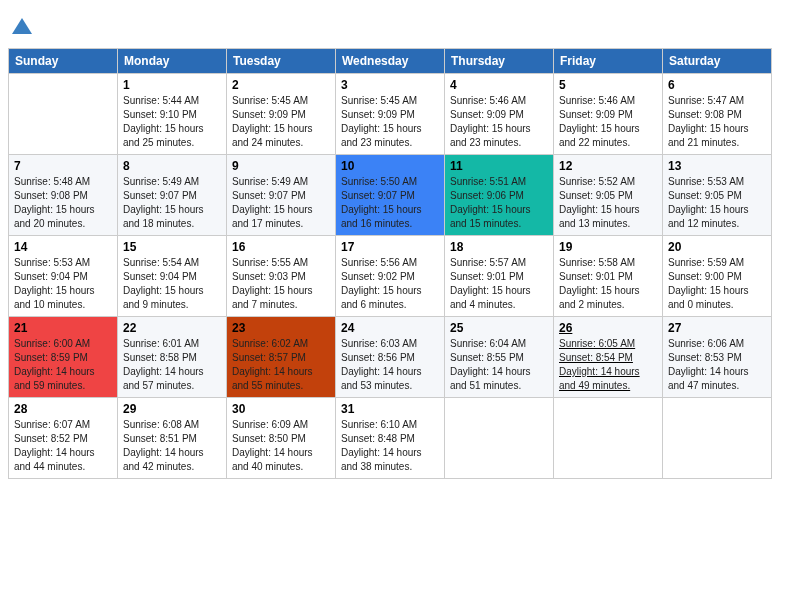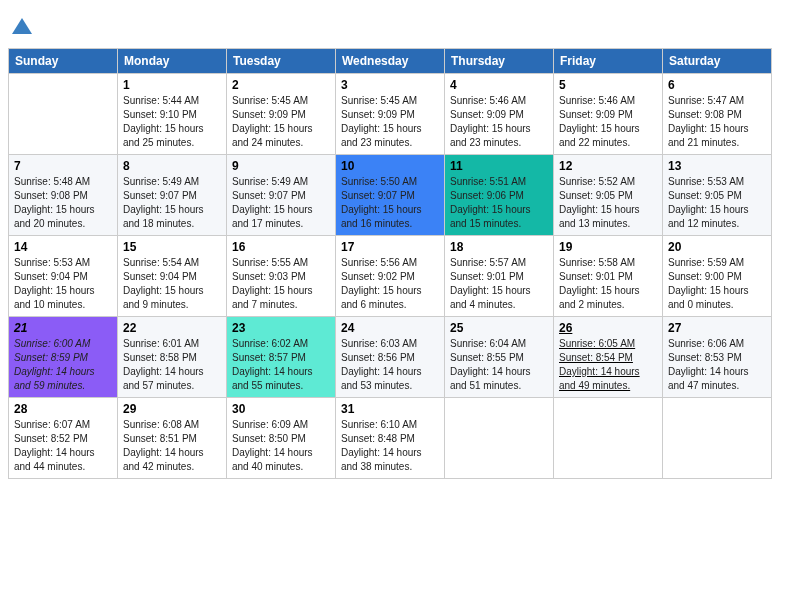--- a/index.html
+++ b/index.html
@@ -216,29 +216,29 @@
           <td>
             <span class="day-num">19</span>
             <div class="day-info">Sunrise: 5:58 AM<br>Sunset: 9:01 PM<br>Daylight: 15 hours<br>and 2 minutes.</div>
           </td>
           <td>
             <span class="day-num">20</span>
             <div class="day-info">Sunrise: 5:59 AM<br>Sunset: 9:00 PM<br>Daylight: 15 hours<br>and 0 minutes.</div>
           </td>
         </tr>
         <tr class="row-even">
-          <td style="background: #8b5cf6; font-style: italic;">
+          <td style="background: #ef4444;">
             <span class="day-num">21</span>
             <div class="day-info">Sunrise: 6:00 AM<br>Sunset: 8:59 PM<br>Daylight: 14 hours<br>and 59 minutes.</div>
           </td>
           <td style="background: rgb(245, 247, 250);">
             <span class="day-num">22</span>
             <div class="day-info">Sunrise: 6:01 AM<br>Sunset: 8:58 PM<br>Daylight: 14 hours<br>and 57 minutes.</div>
           </td>
-          <td style="background: #5eead4; margin-left: 39px;">
+          <td style="background: #c2410c; margin-left: 39px;">
             <span class="day-num">23</span>
             <div class="day-info">Sunrise: 6:02 AM<br>Sunset: 8:57 PM<br>Daylight: 14 hours<br>and 55 minutes.</div>
           </td>
           <td style="background: rgb(245, 247, 250);">
             <span class="day-num">24</span>
             <div class="day-info">Sunrise: 6:03 AM<br>Sunset: 8:56 PM<br>Daylight: 14 hours<br>and 53 minutes.</div>
           </td>
           <td style="background: rgb(245, 247, 250);">
             <span class="day-num">25</span>
             <div class="day-info">Sunrise: 6:04 AM<br>Sunset: 8:55 PM<br>Daylight: 14 hours<br>and 51 minutes.</div>

